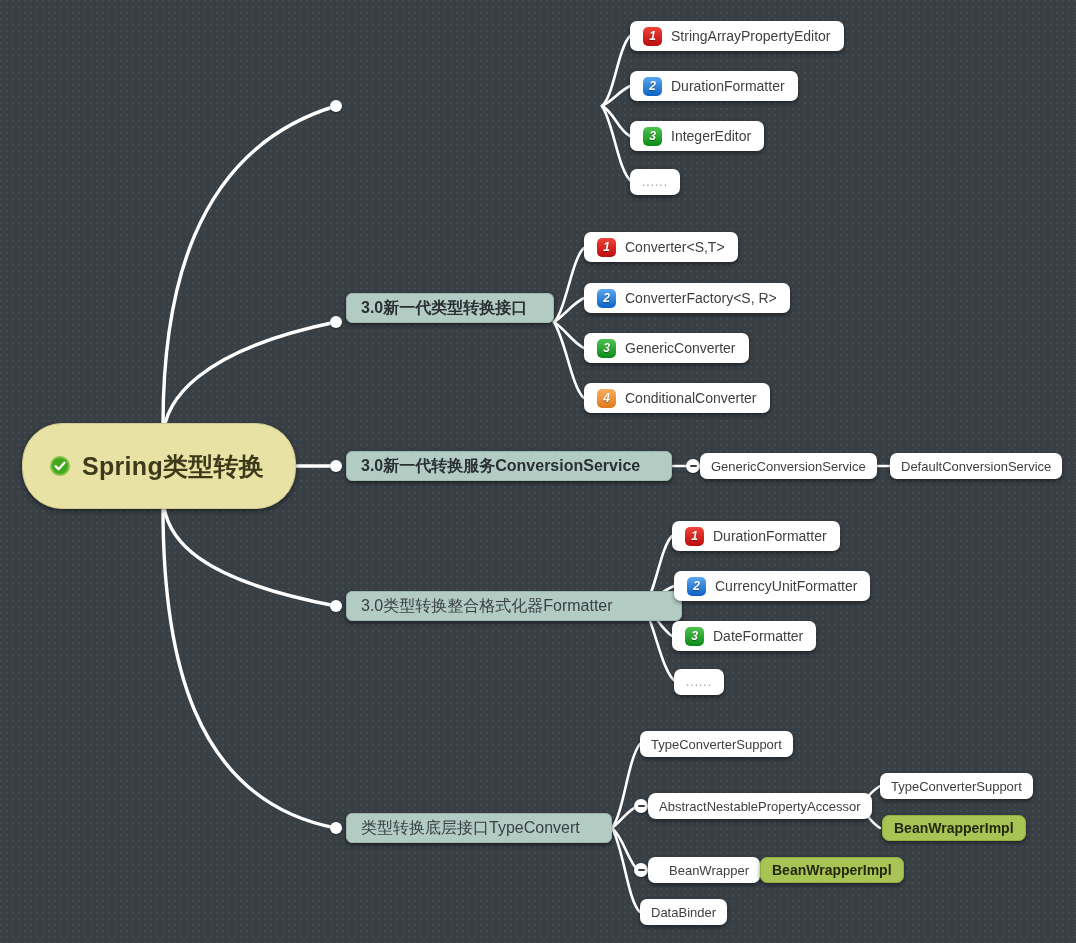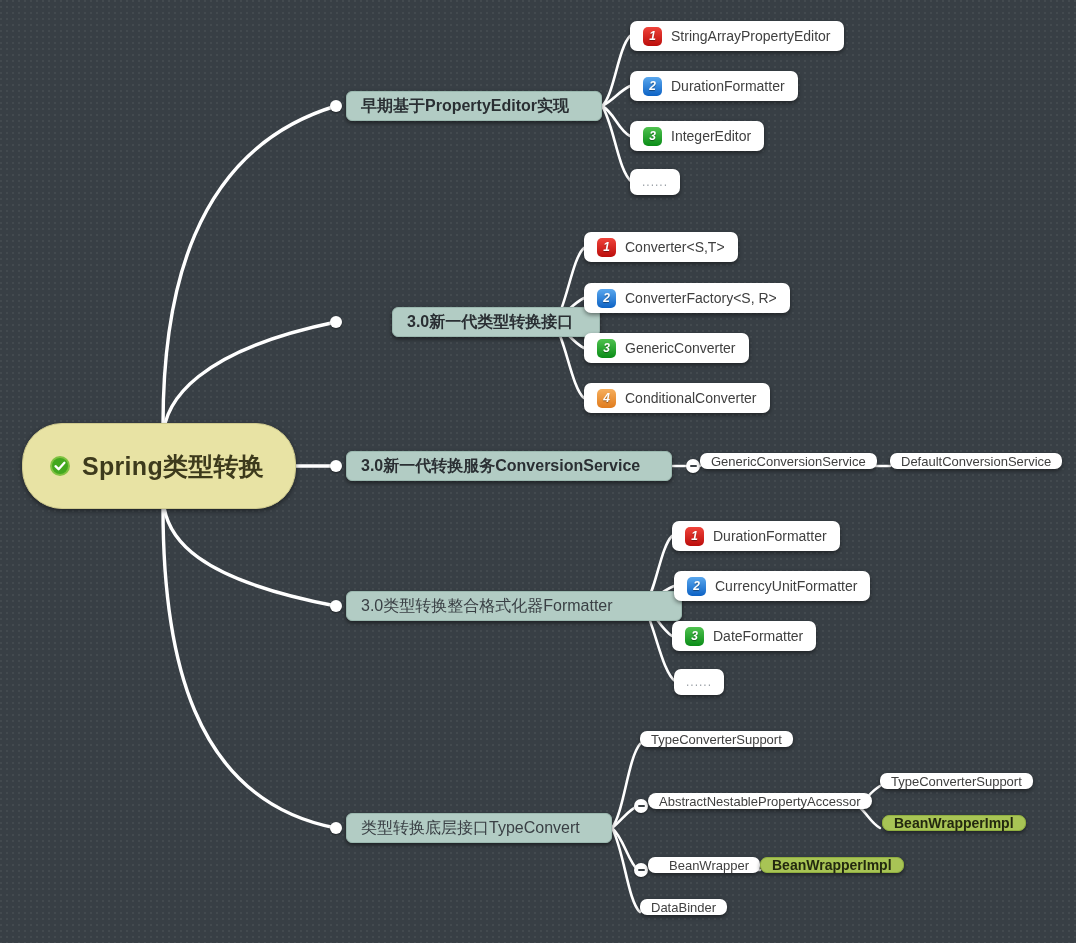--- a/index.html
+++ b/index.html
@@ -75,21 +75,21 @@
     border-radius: 7px;
     height: 30px;
     padding: 0 13px;
     box-shadow: 0 2px 4px rgba(0,0,0,0.45);
   }
   .leaf-label {
     font-size: 14px;
     color: #404040;
   }
   .leaf.small {
-    height: 16px;
+    height: 26px;
     padding: 0 11px;
   }
   .leaf.small .leaf-label { font-size: 13px; }
   .leaf.dots {
     height: 26px;
     padding: 0 12px;
   }
   .dots-label {
     font-size: 12px;
     color: #9aa0a6;
@@ -208,42 +208,39 @@
   <div class="node root" style="left:22px; top:423px; width:274px;">
     <svg class="check-icon" viewBox="0 0 22 22">
       <circle cx="11" cy="11" r="10" fill="#7fc241"></circle>
       <circle cx="11" cy="11" r="8" fill="#43a81f"></circle>
       <path d="M6.5,11.2 L9.6,14.2 L15.4,7.8" fill="none" stroke="#ffffff" stroke-width="2.3" stroke-linecap="round" stroke-linejoin="round"></path>
     </svg>
     <span class="root-label">Spring类型转换</span>
   </div>
 
   <div class="dot-joint" style="left:330px; top:100px;"></div>
-  <div class="node branch" style="left:346px; top:91px; width:256px;">
-    <span class="branch-label">早期基于PropertyEditor实现</span>
-  </div>
 
   <div class="node leaf" style="left:630px; top:21px;">
     <span class="badge c1">1</span>
     <span class="leaf-label">StringArrayPropertyEditor</span>
   </div>
   <div class="node leaf" style="left:630px; top:71px;">
     <span class="badge c2">2</span>
     <span class="leaf-label">DurationFormatter</span>
   </div>
   <div class="node leaf" style="left:630px; top:121px;">
     <span class="badge c3">3</span>
     <span class="leaf-label">IntegerEditor</span>
   </div>
   <div class="node leaf dots" style="left:630px; top:169px;">
     <span class="dots-label">......</span>
   </div>
 
   <div class="dot-joint" style="left:330px; top:316px;"></div>
-  <div class="node branch" style="left:346px; top:307px; width:208px;margin-left:46px;">
+  <div class="node branch" style="left:346px; top:293px; width:208px;">
     <span class="branch-label">3.0新一代类型转换接口</span>
   </div>
 
   <div class="node leaf" style="left:584px; top:232px;">
     <span class="badge c1">1</span>
     <span class="leaf-label">Converter&lt;S,T&gt;</span>
   </div>
   <div class="node leaf" style="left:584px; top:283px;">
     <span class="badge c2">2</span>
     <span class="leaf-label">ConverterFactory&lt;S, R&gt;</span>

